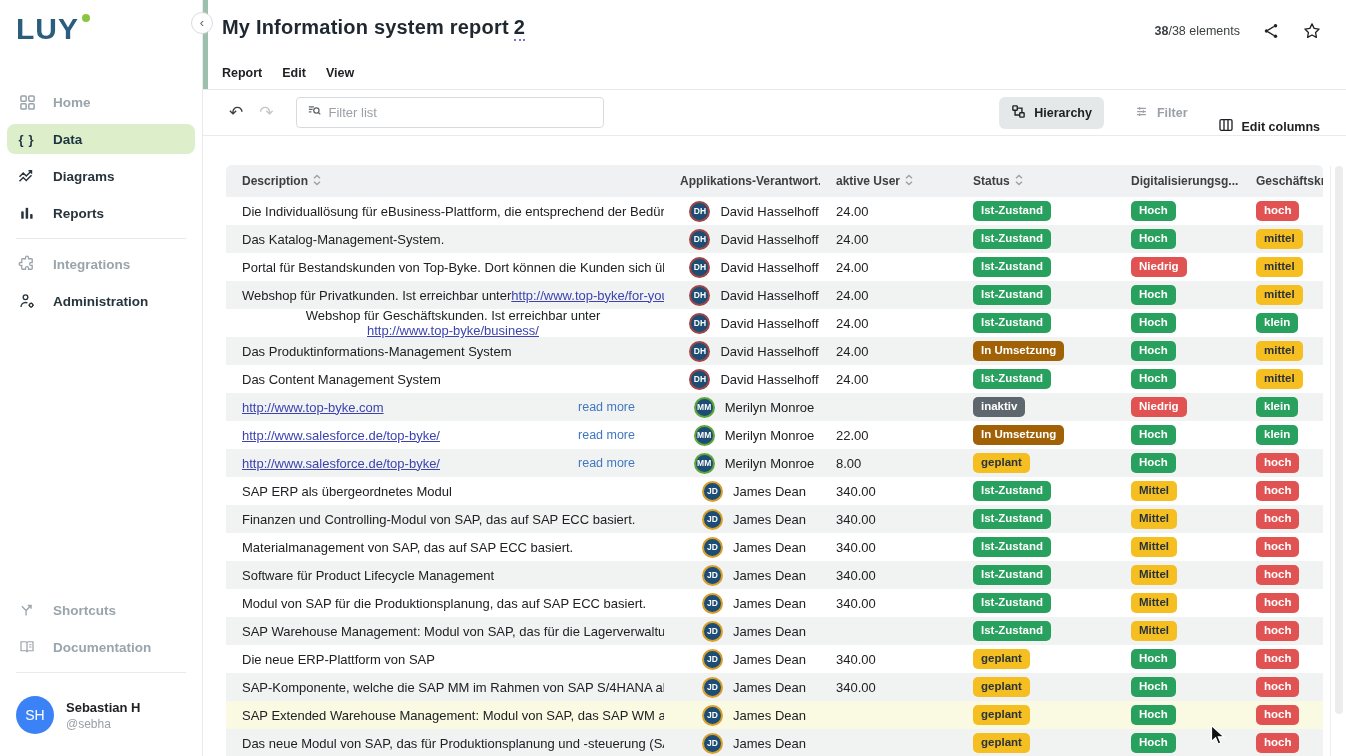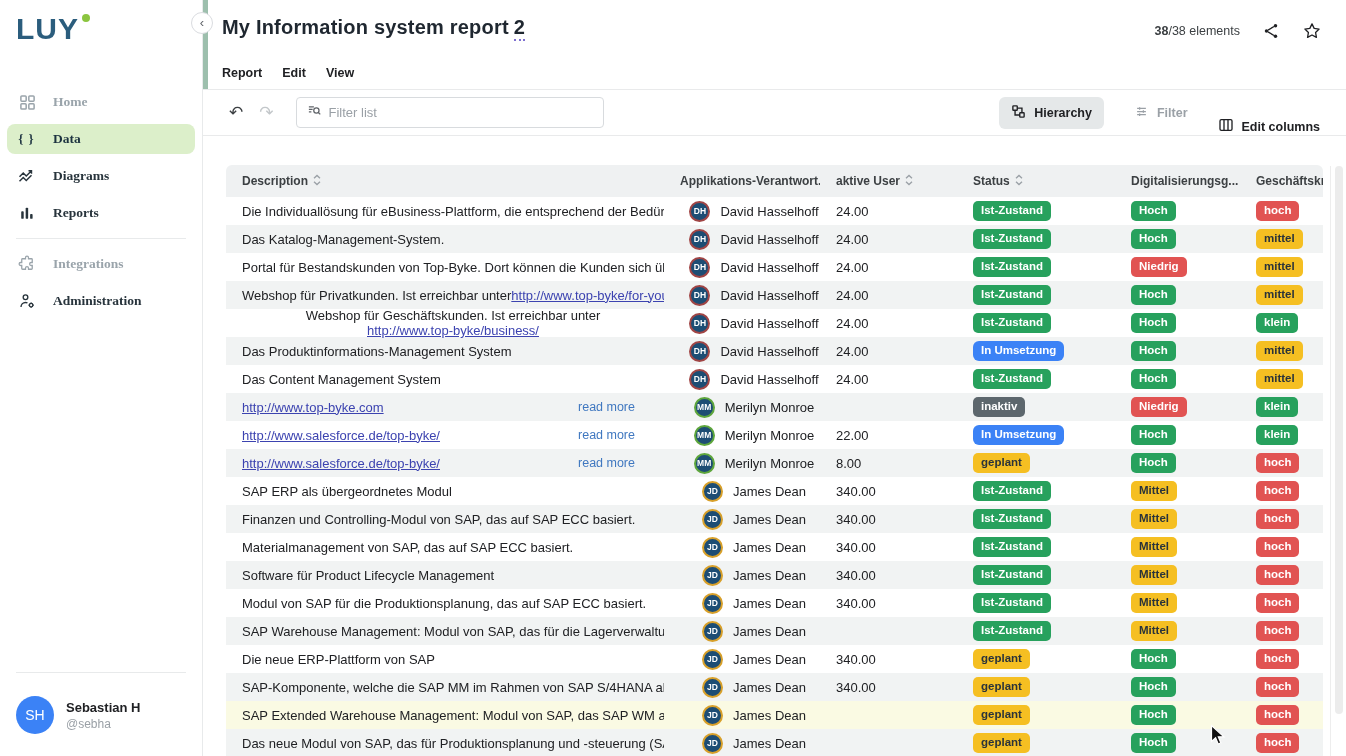--- a/index.html
+++ b/index.html
@@ -7,21 +7,21 @@
               font-family:"Liberation Sans", sans-serif; color:#202124; }
   .app { position:relative; width:1346px; height:756px; }
 
   
   .sidebar { position:absolute; left:0; top:0; width:203px; height:756px;
              background:#fff; border-right:1px solid #e8eaeb; display:flex; flex-direction:column; }
   .logo { margin:12px 0 0 16px; font-size:30px; font-weight:700; letter-spacing:1px;
           color:#2b5d7d; position:relative; width:90px; }
   .logo .logo-dot { position:absolute; left:66px; top:2px; width:8px; height:8px;
                     border-radius:50%; background:#8bc53f; }
-  .nav { margin-top:34px;font-family:Liberation Serif, serif; }
+  .nav { margin-top:34px; }
   .nav-item { display:flex; align-items:center; gap:16px; height:30px; margin:7px 7px;
               padding:0 10px; border-radius:8px; font-size:13.5px; font-weight:700;
               color:#28343c; cursor:pointer; }
   .nav-item .ni-icon { width:20px; display:flex; justify-content:center; align-items:center; }
   .nav-item.disabled { color:#9aa4ab; }
   .nav-item.active { background:#dcefca; color:#1d3340; }
   .side-divider { height:1px; background:#e8eaeb; margin:10px 16px; }
   .sidebar-bottom { margin-top:auto; }
   .user-block { display:flex; align-items:center; gap:12px; padding:13px 16px 22px; }
   .user-avatar { width:38px; height:38px; border-radius:50%; background:#3b82f6; color:#fff;
@@ -75,21 +75,21 @@
   .td-desc a { color:#3c43b0; text-decoration:underline; }
   .read-more { margin-left:auto; padding-right:29px; color:#4078c0; font-size:12.5px; cursor:pointer; }
   .td-owner { padding-left:24px; gap:10px;justify-content:center; }
   .avatar { width:21px; height:21px; border-radius:50%; background:#1d4d74; color:#fff;
             font-size:8.5px; font-weight:700; display:flex; align-items:center; justify-content:center;
             border:2px solid transparent; flex-shrink:0; }
   .td-user, .td-status, .td-digi, .td-krit { padding-left:16px; }
   .badge { display:inline-block; padding:4px 8px; border-radius:5px; font-size:11.5px;
            font-weight:700; line-height:1; }
   .badge-green  { background:#27a15d; color:#fff; }
-  .badge-blue   { background:#3b82f6; color:#fff;border-radius:6px; }
+  .badge-blue   { background:#a16207; color:#fff; }
   .badge-yellow { background:#f5bf22; color:#2a333a; }
   .badge-red    { background:#e15352; color:#fff; }
   .badge-gray   { background:#5d676d; color:#fff; }
 
   .scroll-strip { position:absolute; right:3px; top:166px; width:8px; height:548px;
                   background:#ececec; border-radius:4px; }
   .table-edge-line { position:absolute; left:1127px; top:166px; bottom:0; width:1px; background:#ededed; }
   .mouse-cursor { position:absolute; left:1210px; top:724px; z-index:9; pointer-events:none; }
 </style>
 </head>
@@ -154,20 +154,39 @@
               <circle cx="10" cy="7" r="3.1"></circle>
               <path d="M4 20c0-3.3 2.7-6 6-6 .9 0 1.8.2 2.6.6"></path>
               <circle cx="17.5" cy="17.5" r="2.3"></circle>
               <path d="M17.5 13.9v1.1M17.5 19.9v1.1M13.9 17.5H15M20 17.5h1.1"></path>
             </svg>
           </span>
           <span>Administration</span>
         </div>
       </div>
     <div class="sidebar-bottom">
+      <div id="nav-footer">
+          <div class="nav-item disabled">
+            <span class="ni-icon">
+              <svg width="17" height="17" viewBox="0 0 24 24" fill="none" stroke="currentColor" stroke-width="1.9">
+                <path d="M4 6l6 6v7M10 12l7-7M12.5 5H17v4.5"></path>
+              </svg>
+            </span>
+            <span>Shortcuts</span>
+          </div>
+          <div class="nav-item disabled">
+            <span class="ni-icon">
+              <svg width="18" height="18" viewBox="0 0 24 24" fill="none" stroke="currentColor" stroke-width="1.6">
+                <path d="M4 5h6a2 2 0 0 1 2 2v12a2 2 0 0 0-2-2H4zM20 5h-6a2 2 0 0 0-2 2v12a2 2 0 0 1 2-2h6z"></path>
+                <path d="M15 9h3M15 12h3"></path>
+              </svg>
+            </span>
+            <span>Documentation</span>
+          </div>
+        </div>
       <div class="side-divider"></div>
       <div class="user-block">
         <div class="user-avatar">SH</div>
         <div>
           <div class="user-name">Sebastian H</div>
           <div class="user-handle">@sebha</div>
         </div>
       </div>
     </div>
   </div>

